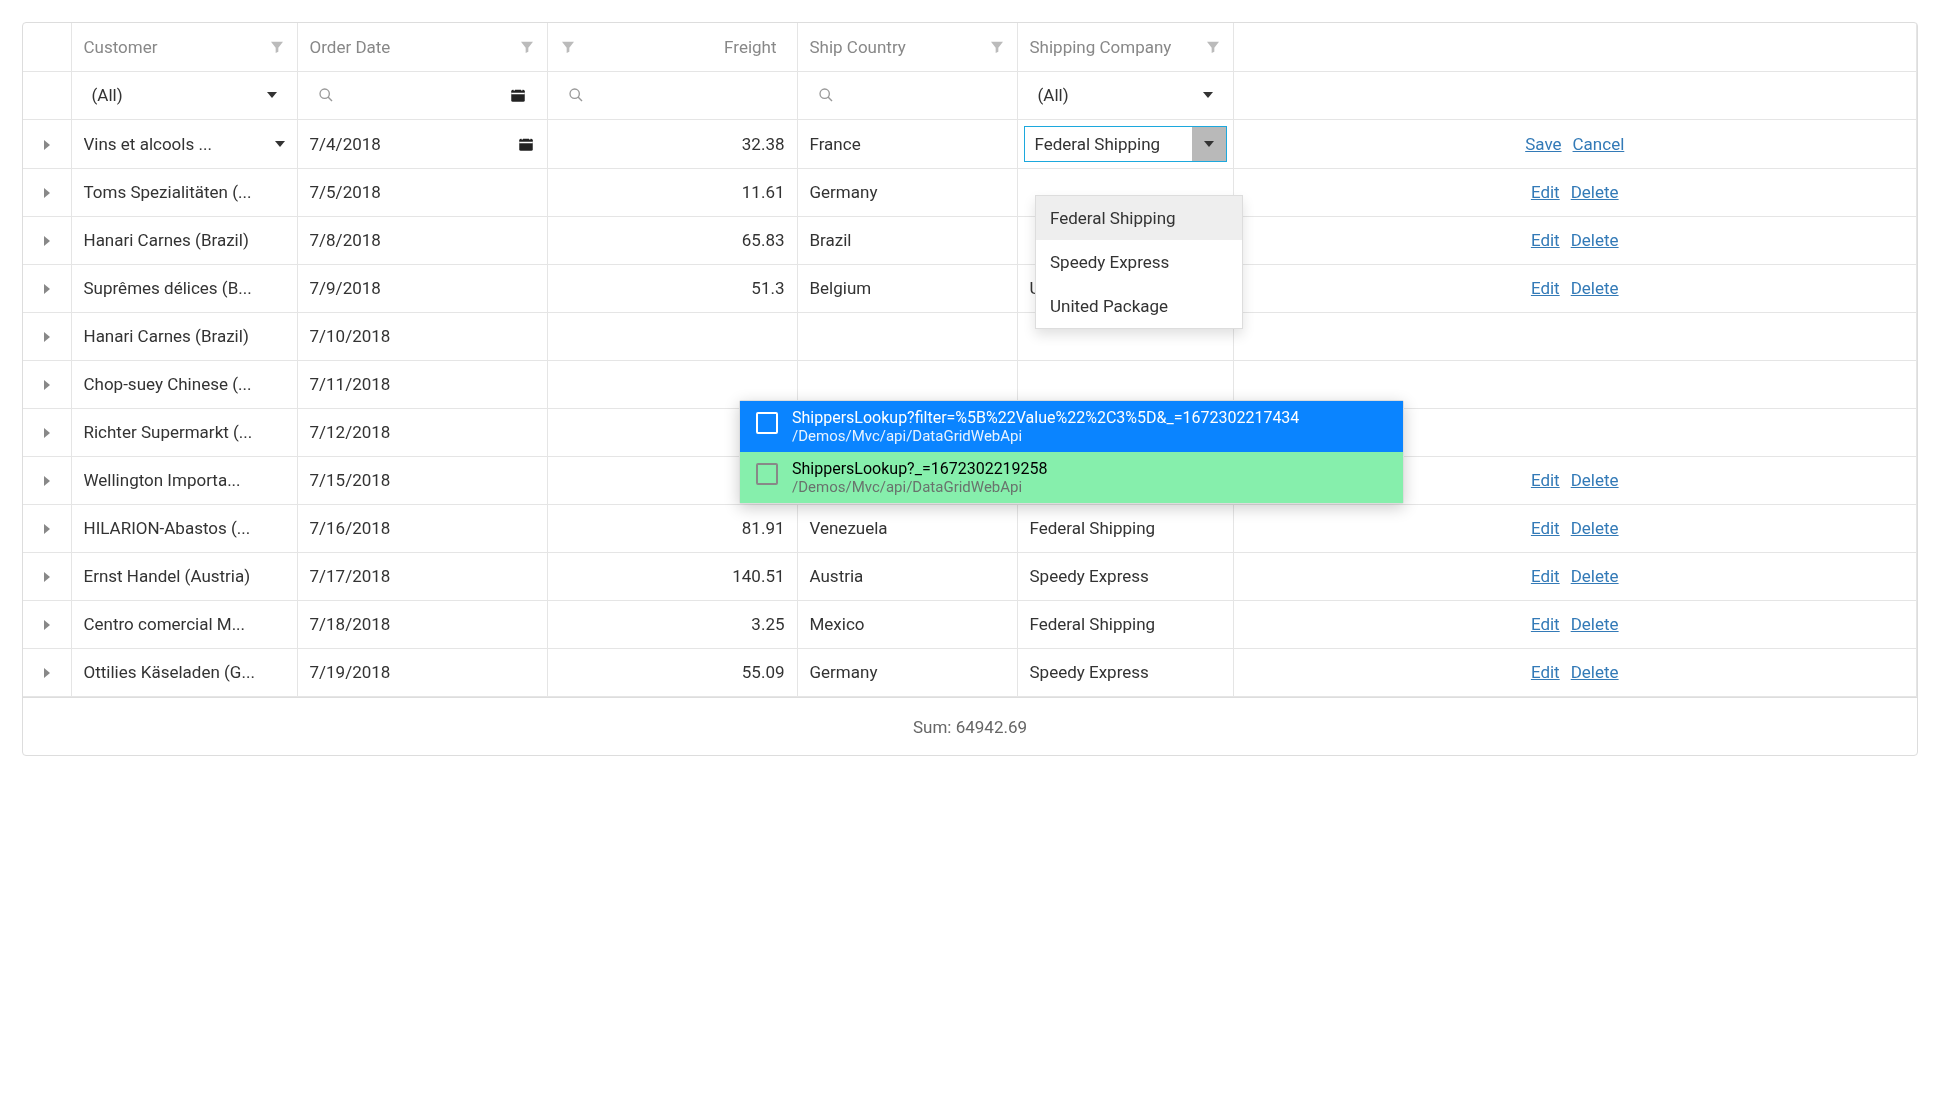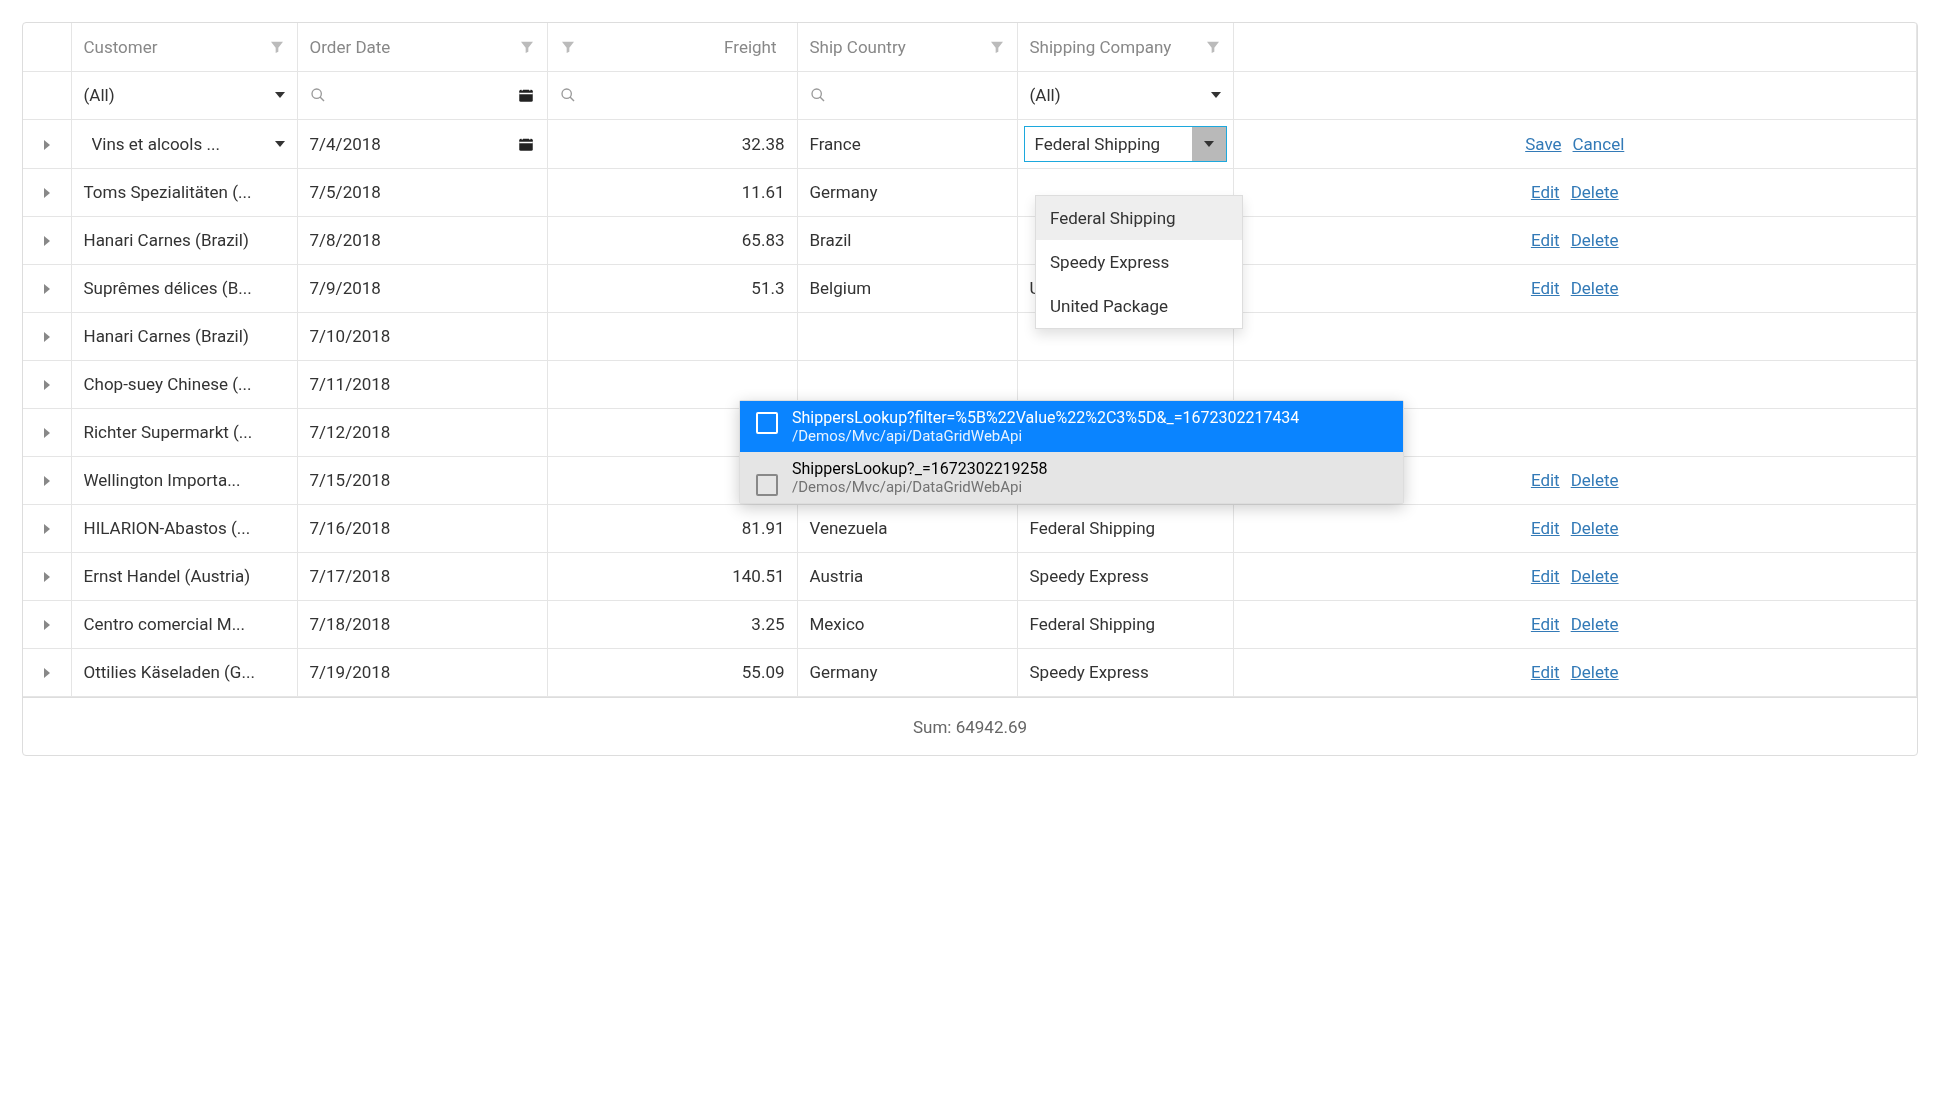--- a/index.html
+++ b/index.html
@@ -5,38 +5,38 @@
 * { box-sizing: border-box; margin: 0; padding: 0; }
 body { font-family: -apple-system, BlinkMacSystemFont, "Segoe UI", Roboto, Arial, sans-serif; background: #fff; padding: 22px; }
 .grid { border: 1px solid #ddd; border-radius: 4px; overflow: visible; position: relative; }
 table { width: 100%; border-collapse: collapse; table-layout: fixed; }
 th, td { border-right: 1px solid #e5e5e5; border-bottom: 1px solid #e5e5e5; vertical-align: middle; font-size: 17px; }
 th { text-align: left; color: #888; font-weight: 400; height: 48px; padding: 0 12px; position: relative; }
 th .th-content { display: flex; align-items: center; justify-content: space-between; height: 100%; }
 th.align-right .th-content .label { flex: 1; text-align: right; padding-right: 8px; }
 td { color: #333; height: 48px; padding: 0 12px; }
 td.align-right { text-align: right; }
-tr.filter-row td { padding: 0 12px; }
+tr.filter-row td { padding: 0 20px; }
 tr.filter-row .filter-cell { display: flex; align-items: center; gap: 8px; height: 100%; color: #888; }
 tr.filter-row input { border: none; outline: none; font-size: 17px; width: 100%; background: transparent; }
 .col-expand { width: 48px; }
 .col-customer { width: 226px; }
 .col-date { width: 250px; }
 .col-freight { width: 250px; }
 .col-country { width: 220px; }
 .col-shipper { width: 216px; }
 .col-actions { width: auto; }
 .expand-cell { text-align: center; color: #888; cursor: pointer; }
 .caret-right { display: inline-block; width: 0; height: 0; border-top: 5px solid transparent; border-bottom: 5px solid transparent; border-left: 6px solid #888; }
 .caret-down { display: inline-block; width: 0; height: 0; border-left: 5px solid transparent; border-right: 5px solid transparent; border-top: 6px solid #333; }
 .filter-icon { width: 16px; height: 16px; color: #bbb; flex-shrink: 0; }
 .search-icon { width: 16px; height: 16px; color: #999; flex-shrink: 0; }
 .calendar-icon { width: 18px; height: 18px; color: #222; flex-shrink: 0; }
 .dropdown-arrow { width: 0; height: 0; border-left: 5px solid transparent; border-right: 5px solid transparent; border-top: 6px solid #333; }
-.customer-ed { display: flex; align-items: center; justify-content: space-between; margin-left: 8px; }
+.customer-ed { display: flex; align-items: center; justify-content: space-between; }
 .customer-ed .txt { white-space: nowrap; overflow: hidden; text-overflow: ellipsis; }
 .date-ed { display: flex; align-items: center; justify-content: space-between; }
 .shipper-ed { display: flex; align-items: center; height: 36px; border: 1px solid #1ca8dd; background: #fff; padding: 0 0 0 10px; }
 .shipper-ed .txt { flex: 1; white-space: nowrap; overflow: hidden; text-overflow: ellipsis; color: #333; }
 .shipper-ed-btn { width: 34px; height: 100%; background: #b9b9b9; display: flex; align-items: center; justify-content: center; cursor: pointer; }
 .link { color: #337ab7; text-decoration: underline; cursor: pointer; }
 .actions { display: flex; gap: 11px; justify-content: center; }
 .row-ellipsis { white-space: nowrap; overflow: hidden; text-overflow: ellipsis; }
 .footer { border-top: 1px solid #ddd; text-align: center; font-weight: 400; color: #666; height: 58px; line-height: 58px; font-size: 17px; }
 
@@ -45,21 +45,21 @@
 .dd-item.selected { background: #eee; }
 
 .sugg-popup { position: absolute; left: 716px; top: 377px; width: 665px; background: #fff; border: 1px solid #ddd; box-shadow: 0 4px 16px rgba(0,0,0,0.2); border-radius: 2px; z-index: 30; }
 .sugg-item { display: flex; align-items: flex-start; gap: 14px; padding: 7px 16px; cursor: pointer; font-size: 16px; }
 .sugg-item.active { background: #0a84ff; color: #fff; }
 .sugg-item .icon-sq { width: 22px; height: 22px; border: 2px solid #888; border-radius: 2px; margin-top: 4px; flex-shrink: 0; }
 .sugg-item.active .icon-sq { border-color: #fff; }
 .sugg-text .line1 { font-weight: 400; }
 .sugg-text .line2 { font-size: 15px; opacity: 0.9; }
 .sugg-item:not(.active) .line2 { color: #666; }
-.sugg-item:not(.active) { background: #e5e5e5; align-items: flex-end; }
+.sugg-item:not(.active) { background: #86efac; }
 </style>
 </head>
 <body>
 
 <div class="grid">
 <table>
 <colgroup>
   <col class="col-expand">
         <col class="col-customer">
         <col class="col-date">

